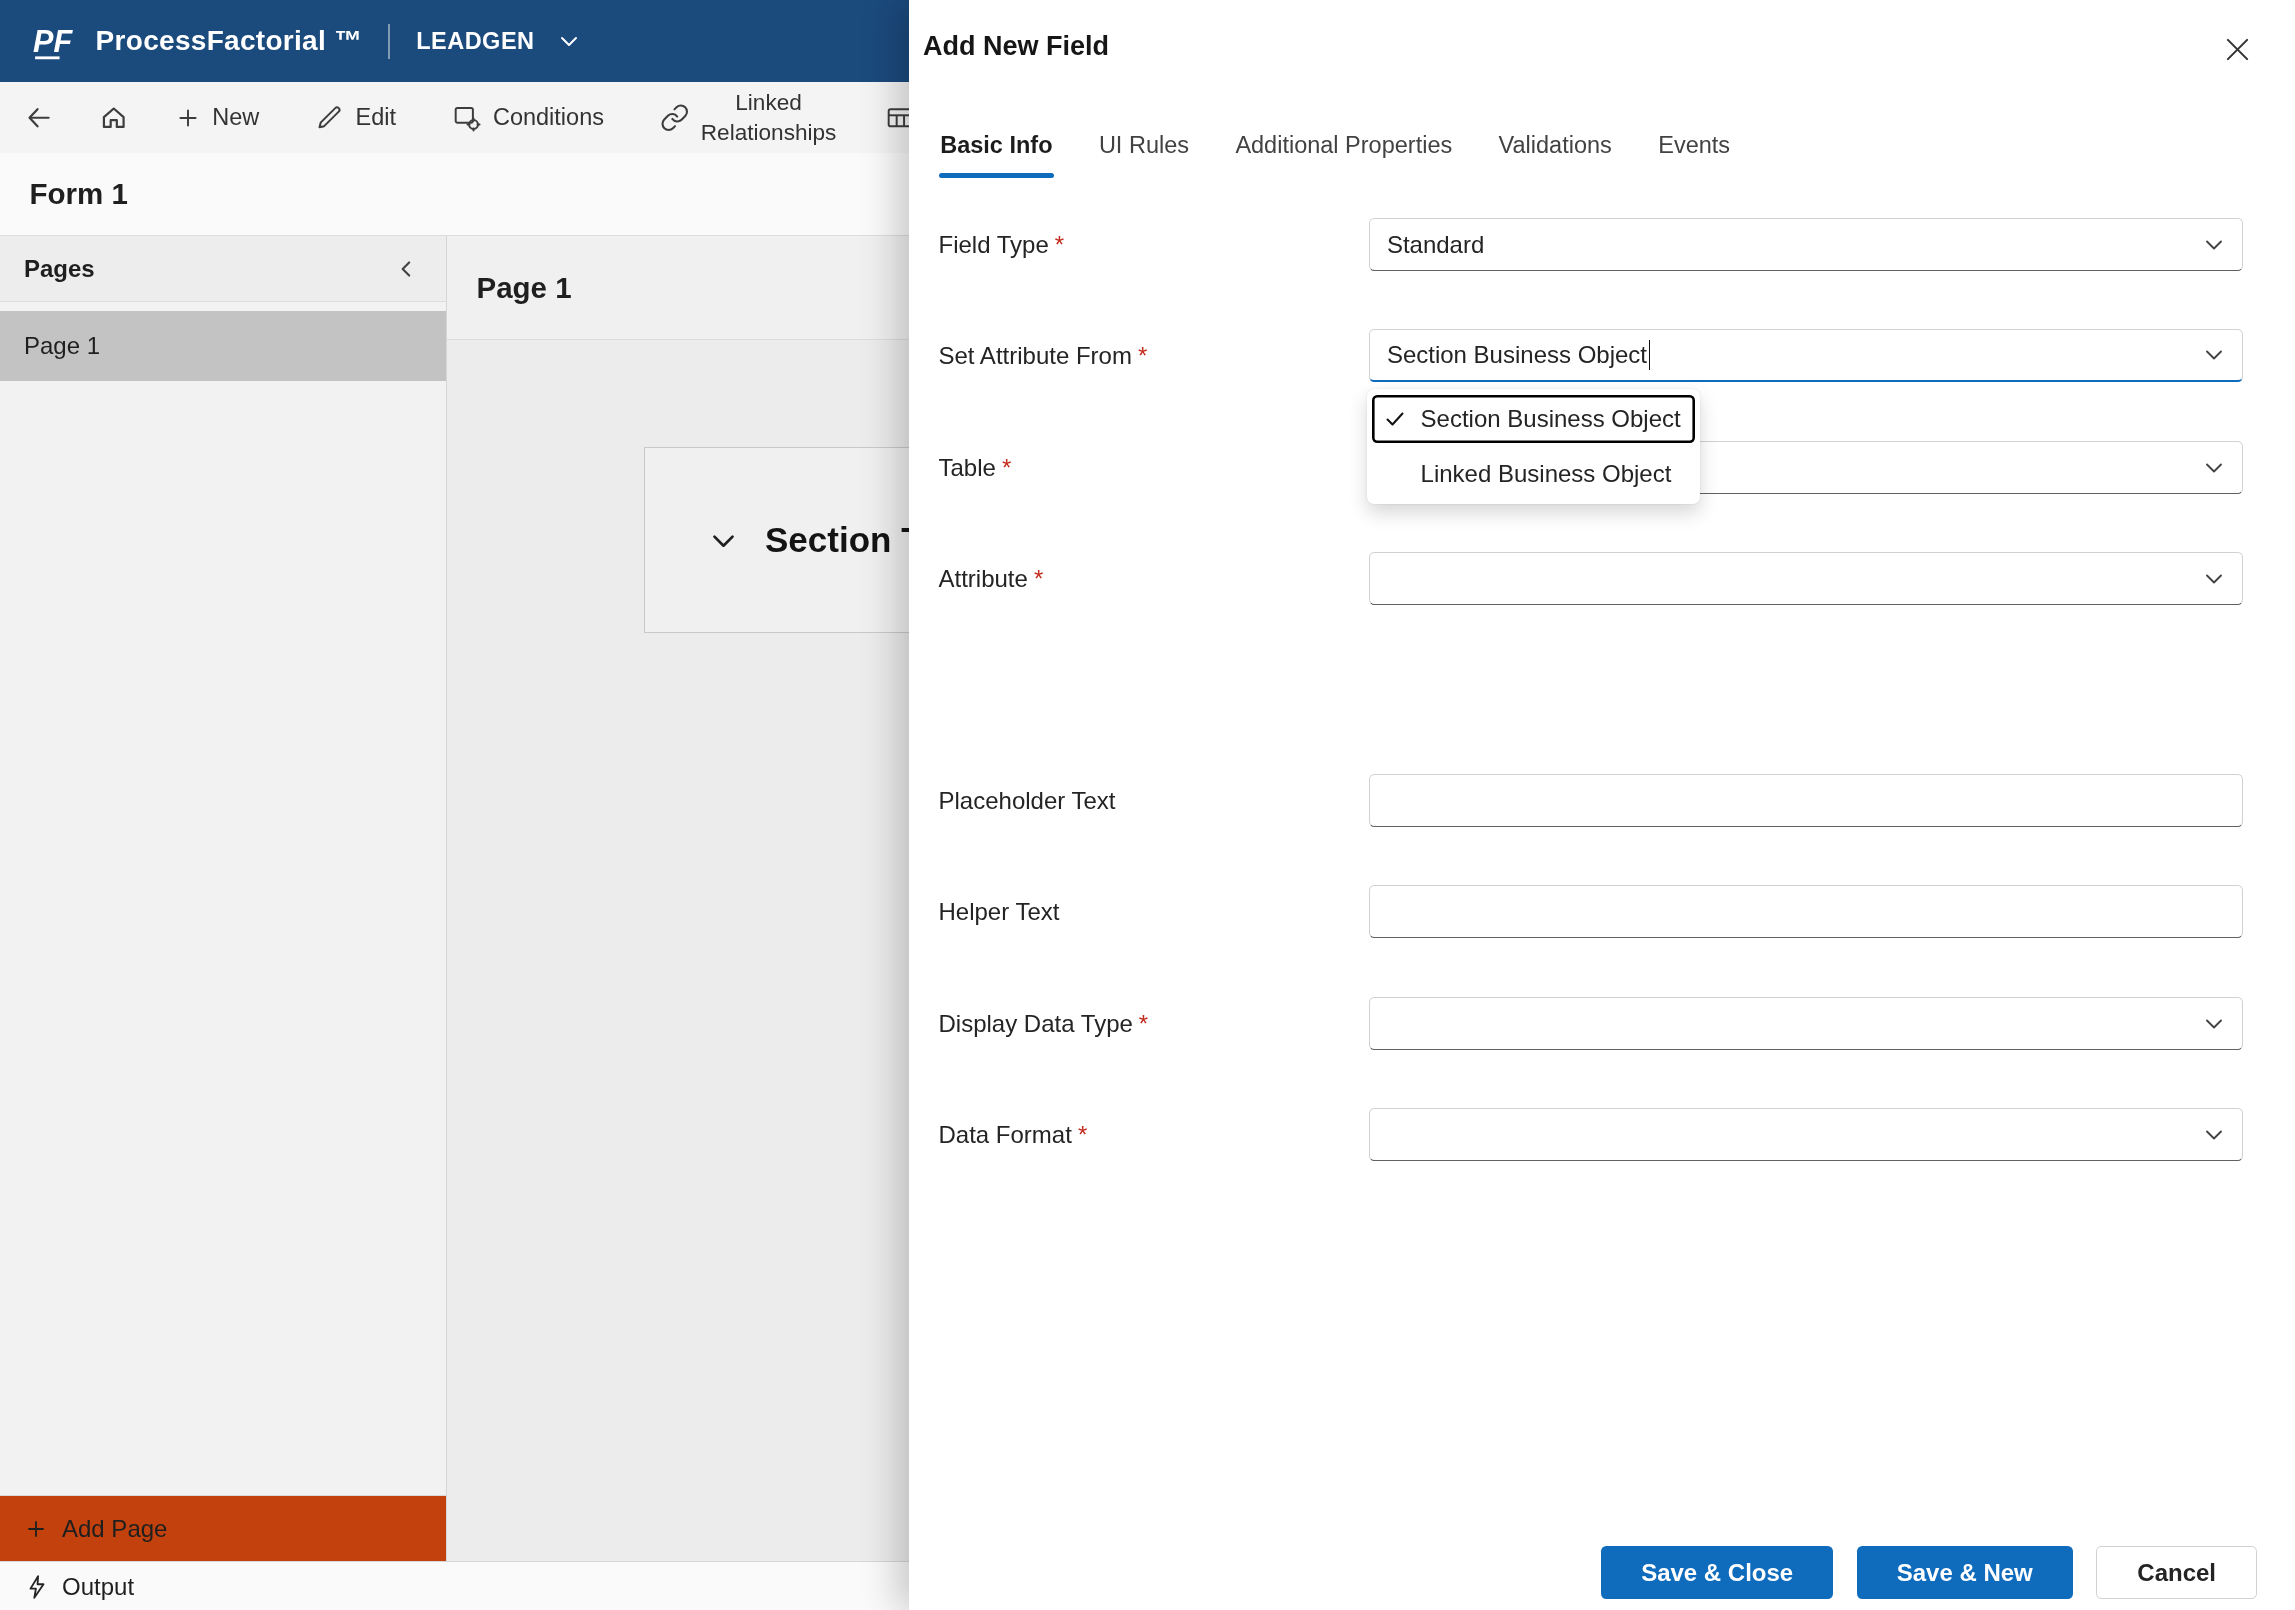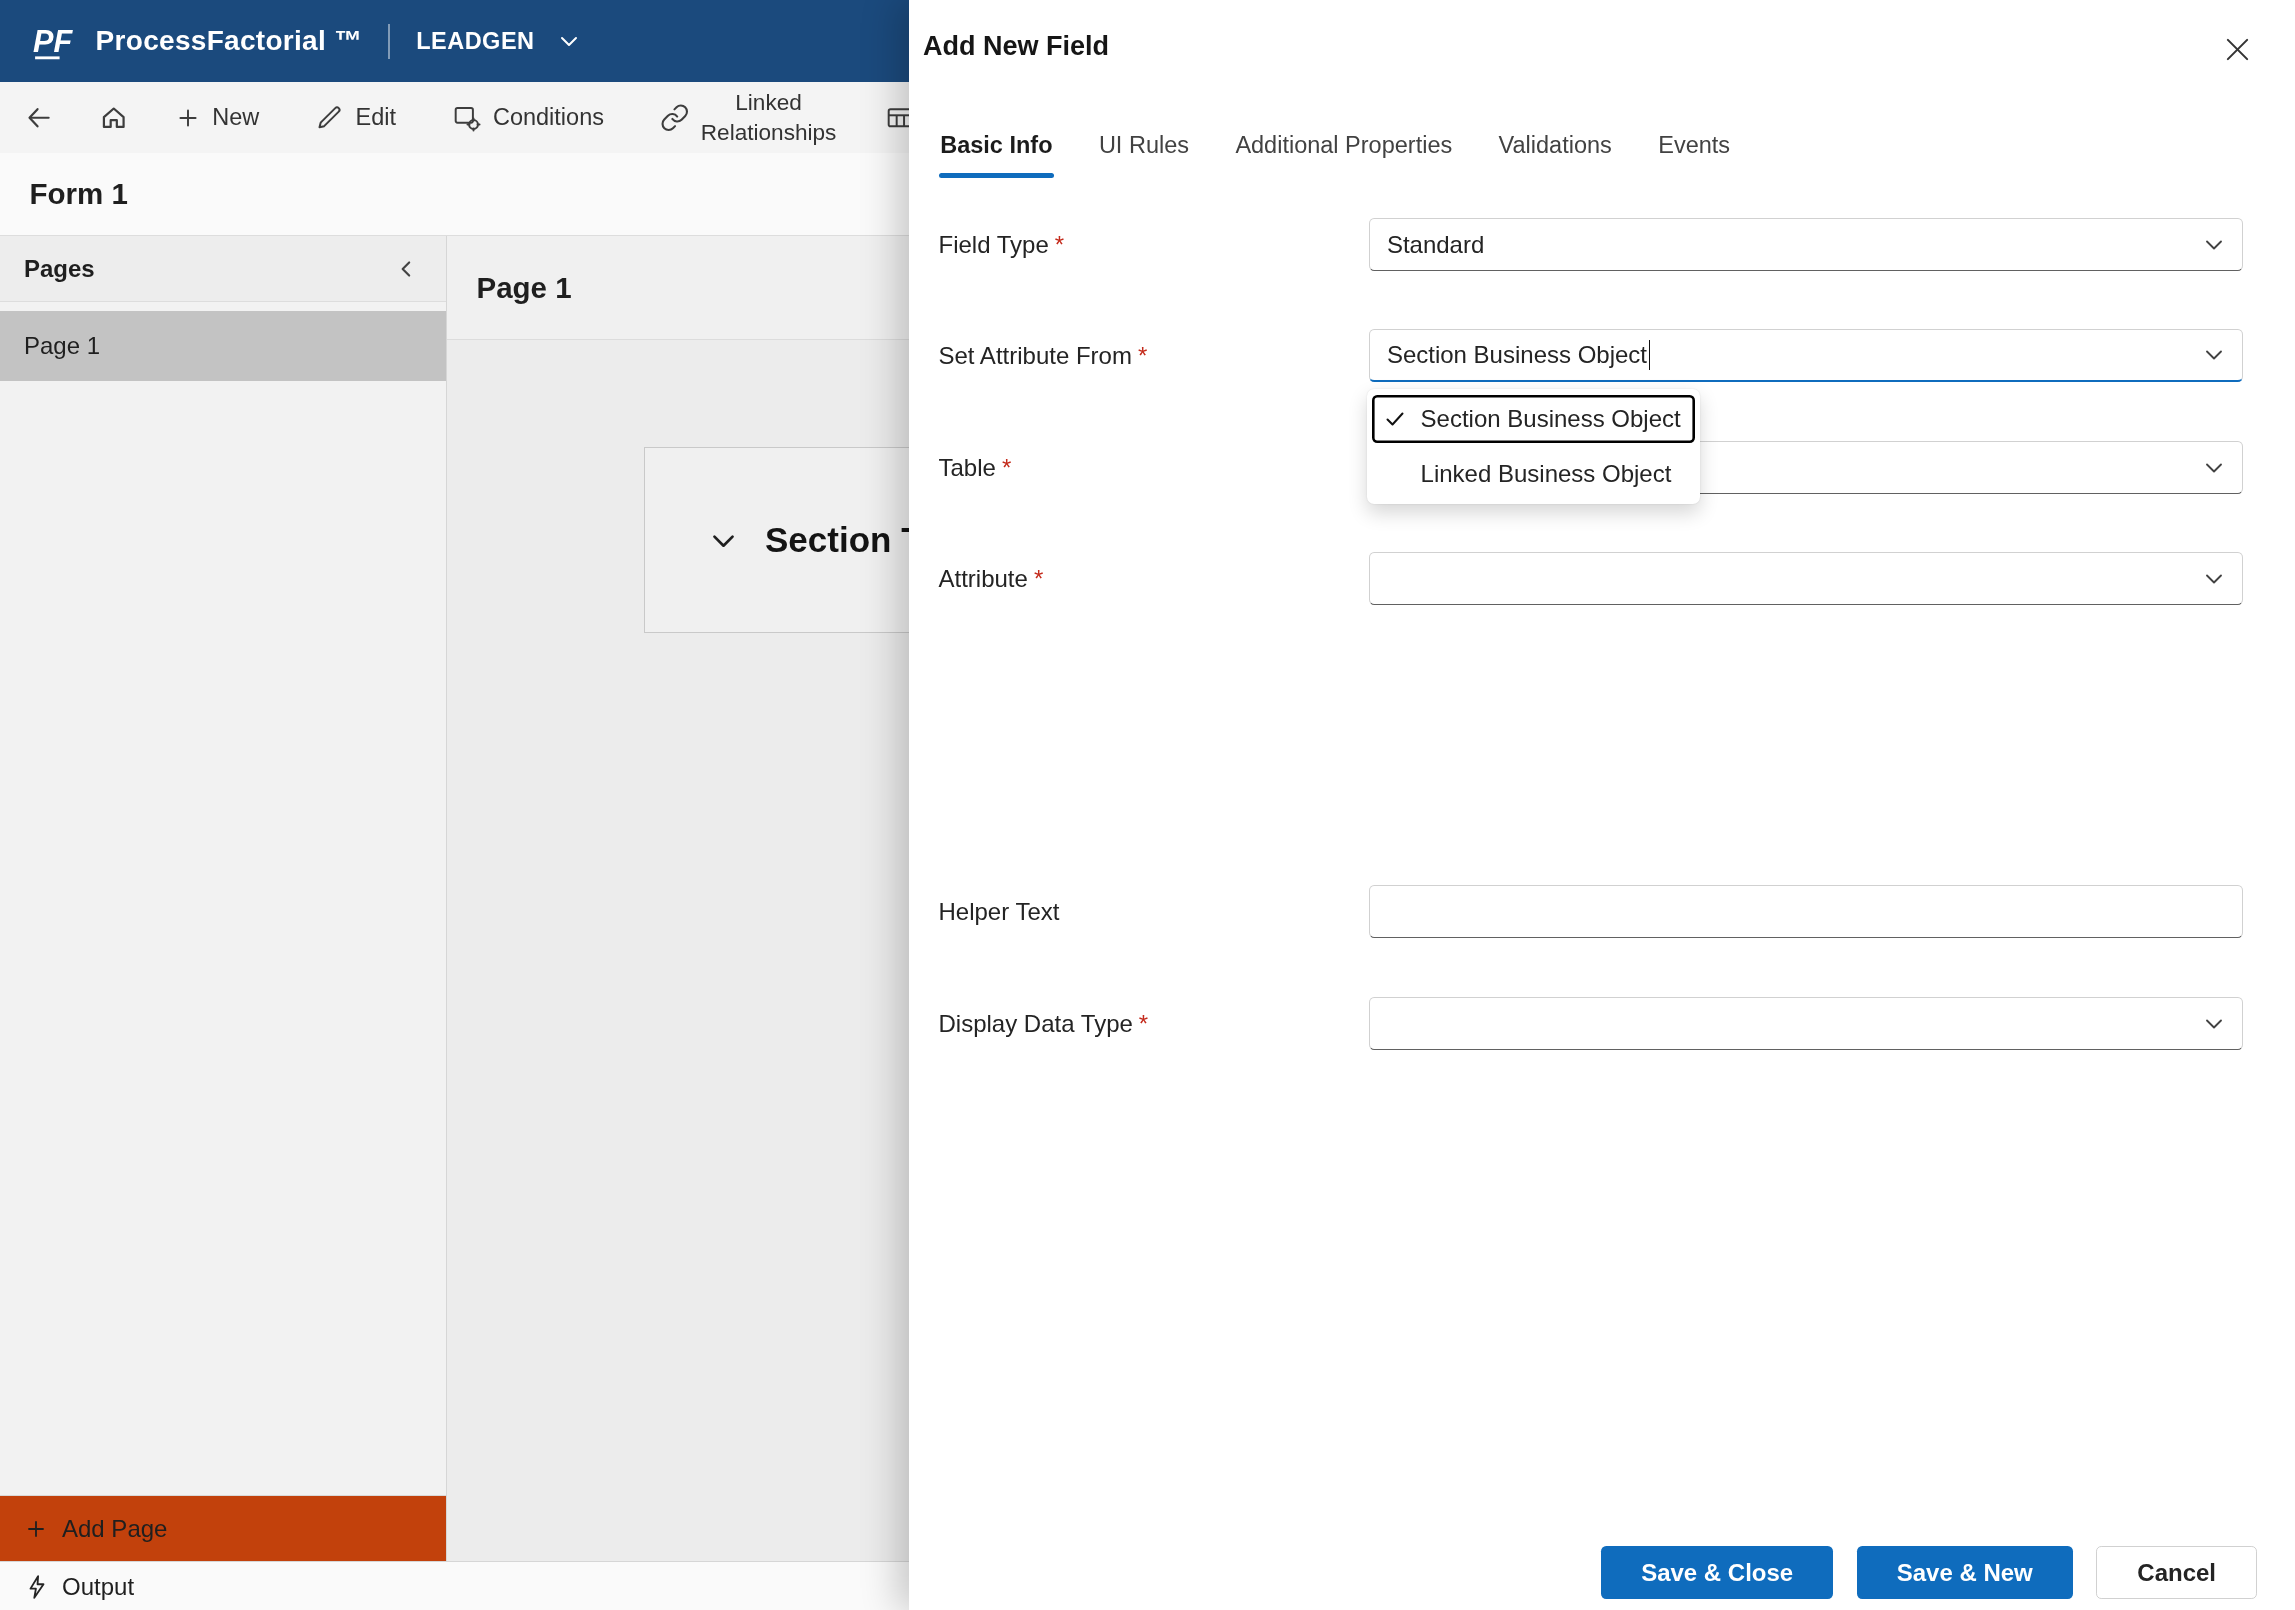--- a/index.html
+++ b/index.html
@@ -258,36 +258,49 @@
       <span class="field-label"><span>Attribute</span><span class="req">*</span></span>
       <div class="control">
         <span class="control-value"></span>
         <svg class="chev" width="28" height="28" viewBox="0 0 24 24" fill="none" stroke="currentColor" stroke-width="1.6" stroke-linecap="round" stroke-linejoin="round">
             <polyline points="6 9 12 15 18 9"></polyline>
           </svg>
       </div>
     </div>
 
 
+    <div class="field-row" style="top:774px">
+      <span class="field-label"><span>Placeholder Text</span><span class="req"></span></span>
+      <input class="control" type="text" value="" style="">
+    </div>
 
     <div class="field-row" style="top:885px">
       <span class="field-label"><span>Helper Text</span><span class="req"></span></span>
       <input class="control" type="text" value="" style="">
     </div>
 
     <div class="field-row" style="top:997px">
       <span class="field-label"><span>Display Data Type</span><span class="req">*</span></span>
       <div class="control">
         <span class="control-value"></span>
         <svg class="chev" width="28" height="28" viewBox="0 0 24 24" fill="none" stroke="currentColor" stroke-width="1.6" stroke-linecap="round" stroke-linejoin="round">
             <polyline points="6 9 12 15 18 9"></polyline>
           </svg>
       </div>
     </div>
 
+    <div class="field-row" style="top:1108px">
+      <span class="field-label"><span>Data Format</span><span class="req">*</span></span>
+      <div class="control">
+        <span class="control-value"></span>
+        <svg class="chev" width="28" height="28" viewBox="0 0 24 24" fill="none" stroke="currentColor" stroke-width="1.6" stroke-linecap="round" stroke-linejoin="round">
+            <polyline points="6 9 12 15 18 9"></polyline>
+          </svg>
+      </div>
+    </div>
 
     <div class="dropdown-menu">
       <div class="menu-item focused">
         <svg class="menu-check" viewBox="0 0 24 24" fill="none" stroke="currentColor" stroke-width="2" stroke-linecap="round" stroke-linejoin="round">
             <polyline points="4.5 12.5 9.5 17.5 19.5 6.5"></polyline>
           </svg>
         <span>Section Business Object</span>
       </div>
       <div class="menu-item">
         <span class="menu-check"></span>

